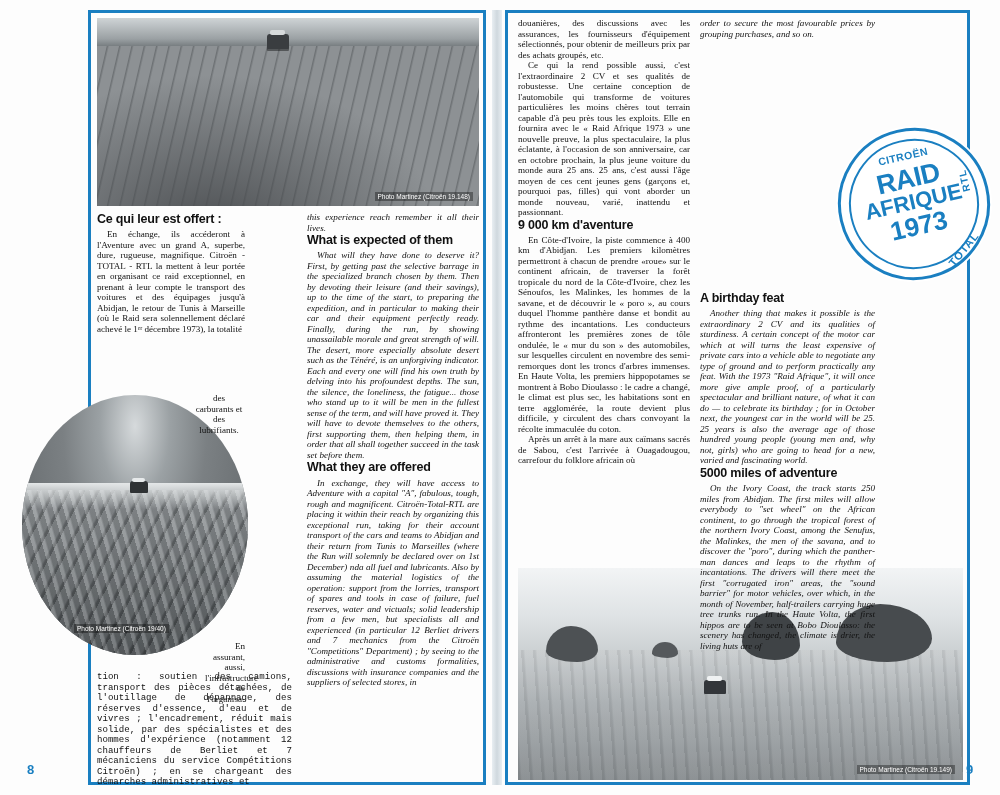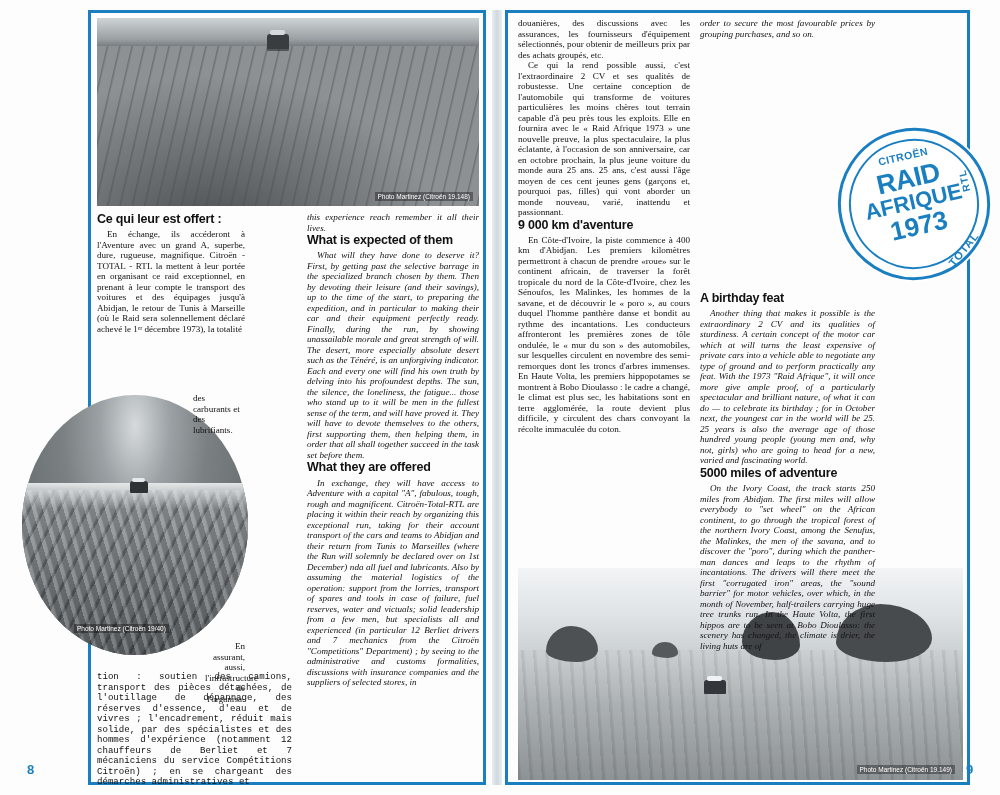--- a/index.html
+++ b/index.html
@@ -75,21 +75,21 @@
   #c2 { left: 307px; top: 212px; width: 172px; }
   #c3 { left: 518px; top: 18px;  width: 172px; }
   #c4 { left: 700px; top: 18px;  width: 175px; }
   #c4b{ left: 700px; top: 291px; width: 175px; }
 
   
   .wrapnote {
     position: absolute;
     font-size: 9.1px;
     line-height: 1.155;
-    text-align: left;
+    text-align: center;
   }
   #c1wrap1 { left: 193px; top: 393px; width: 52px; }
   #c1wrap2 { left: 205px; top: 641px; width: 40px; text-align: right; }
 
   
   .photo {
     position: absolute;
     overflow: hidden;
     background: #7c7f82;
   }
@@ -320,20 +320,21 @@
     <p>What will they have done to deserve it? First, by getting past the selective barrage in the specialized branch chosen by them. Then by devoting their leisure (and their savings), up to the time of the start, to preparing the expedition, and in particular to making their car and their equipment perfectly ready. Finally, during the run, by showing unassailable morale and great strength of will. The desert, more especially absolute desert such as the Ténéré, is an unforgiving indicator. Each and every one will find his own truth by delving into his profoundest depths. The sun, the silence, the loneliness, the fatigue... those who stand up to it will be men in the fullest sense of the term, and will have proved it. They will have to devote themselves to the others, first supporting them, then helping them, in order that all shall together succeed in the task set before them.</p>
     <h3 class="sub">What they are offered</h3>
     <p>In exchange, they will have access to Adventure with a capital "A", fabulous, tough, rough and magnificent. Citroën-Total-RTL are placing it within their reach by organizing this exceptional run, taking for their account transport of the cars and teams to Abidjan and their return from Tunis to Marseilles (where the Run will solemnly be declared over on 1st December) nda all fuel and lubricants. Also by assuming the material logistics of the operation: support from the lorries, transport of spares and tools in case of failure, fuel reserves, water and victuals; solid leadership from a few men, but specialists all and experienced (in particular 12 Berliet drivers and 7 mechanics from the Citroën "Competitions" Department) ; by seeing to the administrative and customs formalities, discussions with insurance companies and the suppliers of selected stores, in</p>
   </div>
 
   <div class="col" id="c3">
     <p class="noindent">douanières, des discussions avec les assurances, les fournisseurs d'équipement sélectionnés, pour obtenir de meilleurs prix par des achats groupés, etc.</p>
     <p>Ce qui la rend possible aussi, c'est l'extraordinaire 2 CV et ses qualités de robustesse. Une certaine conception de l'automobile qui transforme de voitures particulières les moins chères tout terrain capable d'à peu près tous les exploits. Elle en fournira avec le « Raid Afrique 1973 » une nouvelle preuve, la plus spectaculaire, la plus éclatante, à l'occasion de son anniversaire, car en octobre prochain, la plus jeune voiture du monde aura 25 ans. 25 ans, c'est aussi l'âge moyen de ces cent jeunes gens (garçons et, pourquoi pas, filles) qui vont aborder un monde nouveau, varié, inattendu et passionnant.</p>
     <h3 class="sub">9 000 km d'aventure</h3>
     <p>En Côte-d'Ivoire, la piste commence à 400 km d'Abidjan. Les premiers kilomètres permettront à chacun de prendre «roue» sur le continent africain, de traverser la forêt tropicale du nord de la Côte-d'Ivoire, chez les Sénoufos, les Malinkes, les hommes de la savane, et de découvrir le « poro », au cours duquel l'homme panthère danse et bondit au rythme des incantations. Les conducteurs affronteront les premières zones de tôle ondulée, le « mur du son » des automobiles, sur lesquelles circulent en novembre des semi-remorques dont les troncs d'arbres immenses. En Haute Volta, les premiers hippopotames se montrent à Bobo Dioulasso : le cadre a changé, le climat est plus sec, les habitations sont en terre agglomérée, la route devient plus difficile, y circulent des chars convoyant la récolte immaculée du coton.</p>
+    <p>Après un arrêt à la mare aux caïmans sacrés de Sabou, c'est l'arrivée à Ouagadougou, carrefour du folklore africain où</p>
   </div>
 
   <div class="col it" id="c4">
     <p class="noindent">order to secure the most favourable prices by grouping purchases, and so on.</p>
   </div>
   <div class="col it" id="c4b">
     <h3 class="sub ital">A birthday feat</h3>
     <p>Another thing that makes it possible is the extraordinary 2 CV and its qualities of sturdiness. A certain concept of the motor car which at will turns the least expensive of private cars into a vehicle able to negotiate any type of ground and to perform practically any feat. With the 1973 "Raid Afrique", it will once more give ample proof, of a particularly spectacular and brilliant nature, of what it can do — to celebrate its birthday ; for in October next, the youngest car in the world will be 25. 25 years is also the average age of those hundred young people (young men and, why not, girls) who are going to head for a new, varied and fascinating world.</p>
     <h3 class="sub ital">5000 miles of adventure</h3>
     <p>On the Ivory Coast, the track starts 250 miles from Abidjan. The first miles will allow everybody to "set wheel" on the African continent, to go through the tropical forest of the northern Ivory Coast, among the Senufus, the Malinkes, the men of the savana, and to discover the "poro", during which the panther-man dances and leaps to the rhythm of incantations. The drivers will there meet the first "corrugated iron" areas, the "sound barrier" for motor vehicles, over which, in the month of November, half-trailers carrying huge tree trunks run. In the Haute Volta, the first hippos are to be seen at Bobo Dioulasso: the scenery has changed, the climate is drier, the living huts are of</p>

